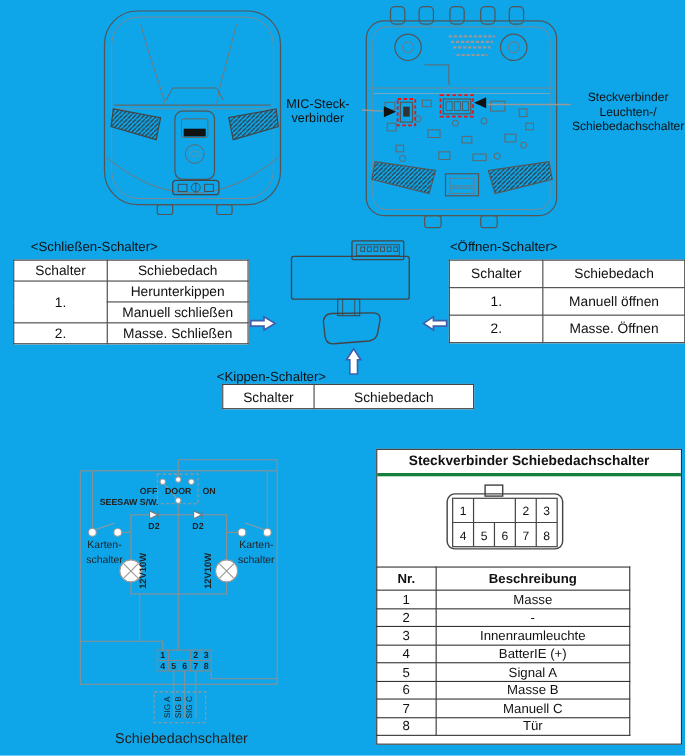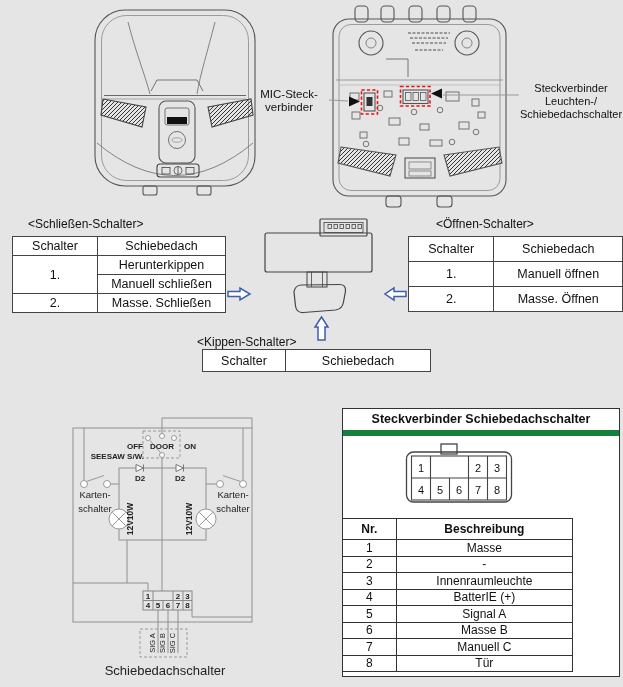--- a/index.html
+++ b/index.html
@@ -1,29 +1,29 @@
 <!DOCTYPE html>
 <html><head>
 <meta charset="utf-8">
 <style>
   html,body{margin:0;padding:0;background:#fff;}
-  #page{position:relative;width:623px;height:687px;background:#e5e5e5;overflow:hidden;
+  #page{position:relative;width:623px;height:687px;background:#0ea5e9;overflow:hidden;
         font-family:"Liberation Sans","DejaVu Sans",sans-serif;color:#111;}
   .abs{position:absolute;}
   .title{font-size:12px;color:#111;white-space:nowrap;margin-left:14px;}
   table{border-collapse:collapse;background:#fff;}
   .tbl td{border:1px solid #444;text-align:center;font-size:12.5px;color:#111;
           padding:0 4px;background:#fff;}
   .tbl-close td{height:18px;}
   .tbl-open td{height:24px;}
   .tbl-tilt td{height:21px;}
   
   #conn-box{left:342px;top:408px;width:276px;height:267px;border:1px solid #333;background:#fff;}
   #conn-title{height:21px;line-height:21px;text-align:center;font-size:12.5px;font-weight:bold;
-              border-bottom:6px solid #15803d;}
+              border-bottom:3px solid #15803d;}
   #conn-draw-area{height:82px;}
   .pintbl{width:231px;margin-left:-1px;padding-left:46px;}
   .pintbl td{border:1px solid #333;text-align:center;font-size:12px;padding:0 3px;}
   .pintbl .hd td{font-weight:bold;height:20px;}
   .pintbl .rw td{height:15.5px;}
   svg text{font-family:"Liberation Sans","DejaVu Sans",sans-serif;}
 </style>
 </head>
 <body>
 
@@ -149,21 +149,21 @@
     <tr>
           <td>Manuell schließen</td>
         </tr>
     <tr>
       <td>2.</td>
       <td>Masse. Schließen</td>
     </tr>
   </tbody>
     </table>
 
-  <div class="abs title" style="left:422px;top:217px">&lt;Öffnen-Schalter&gt;</div>
+  <div class="abs title" style="left:395px;top:217px">&lt;Öffnen-Schalter&gt;</div>
   <table class="abs tbl tbl-open" style="left:408px;top:236px">
     <tbody>
         <tr>
       <td style="width:78px">Schalter</td>
       <td style="width:122px">Schiebedach</td>
     </tr>
     <tr>
       <td>1.</td>
       <td>Manuell öffnen</td>
     </tr>

